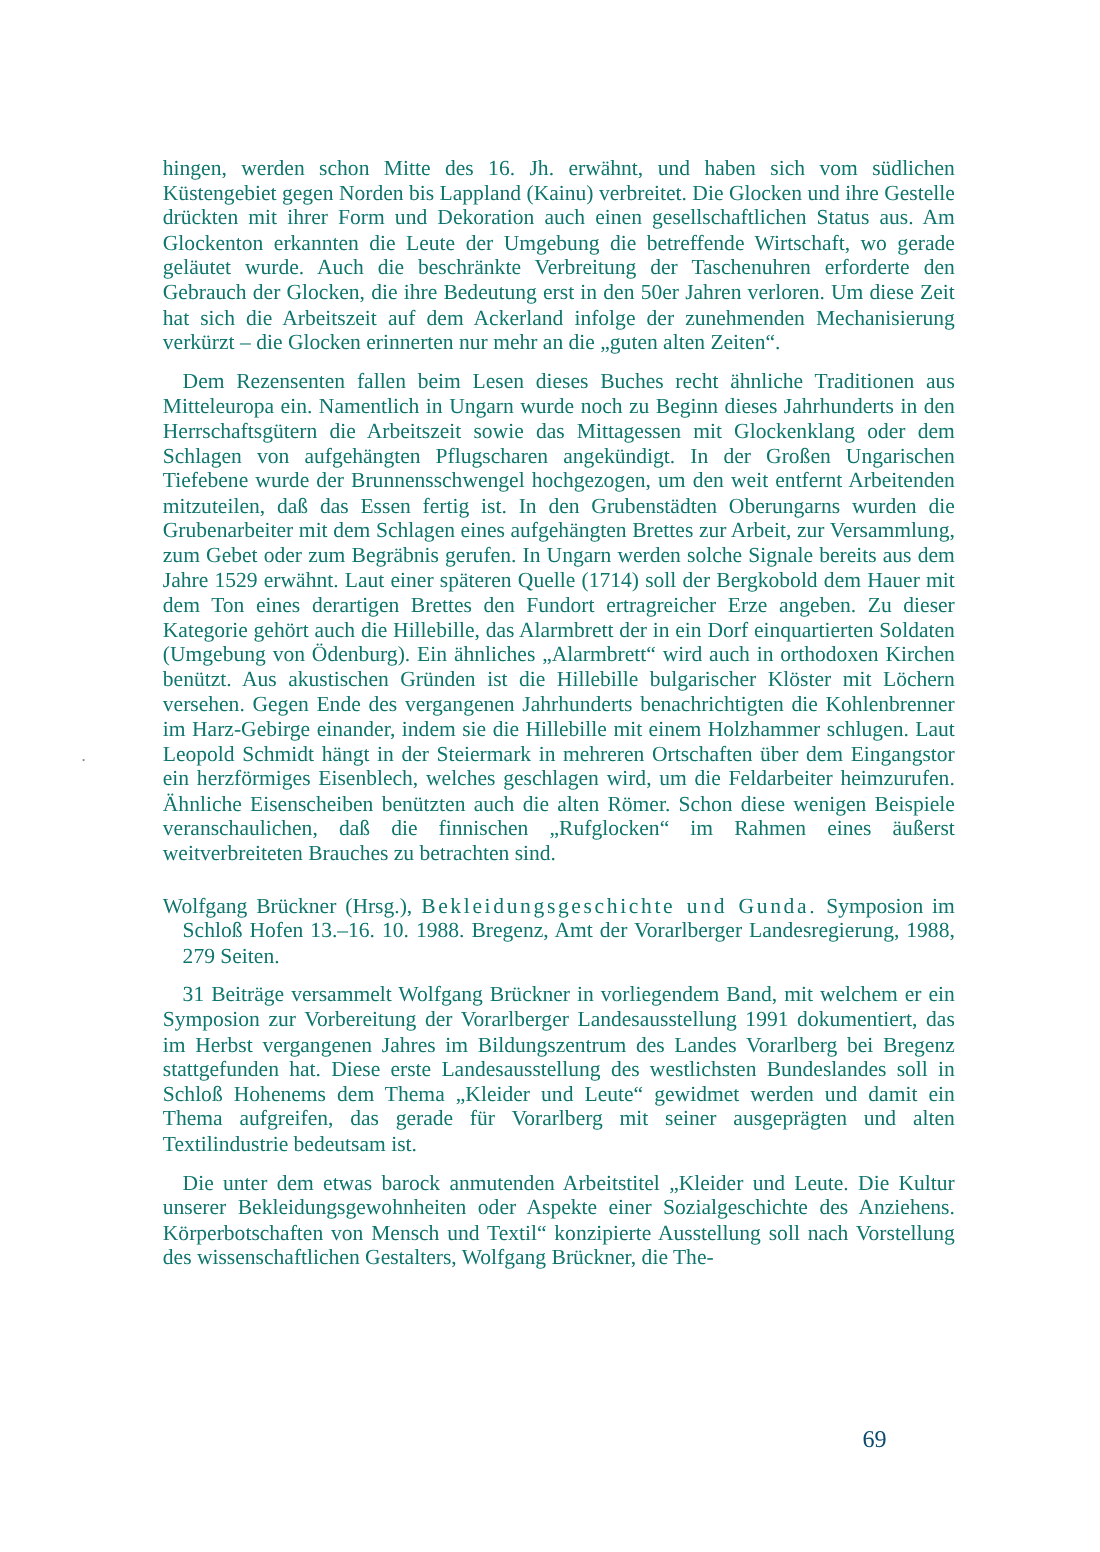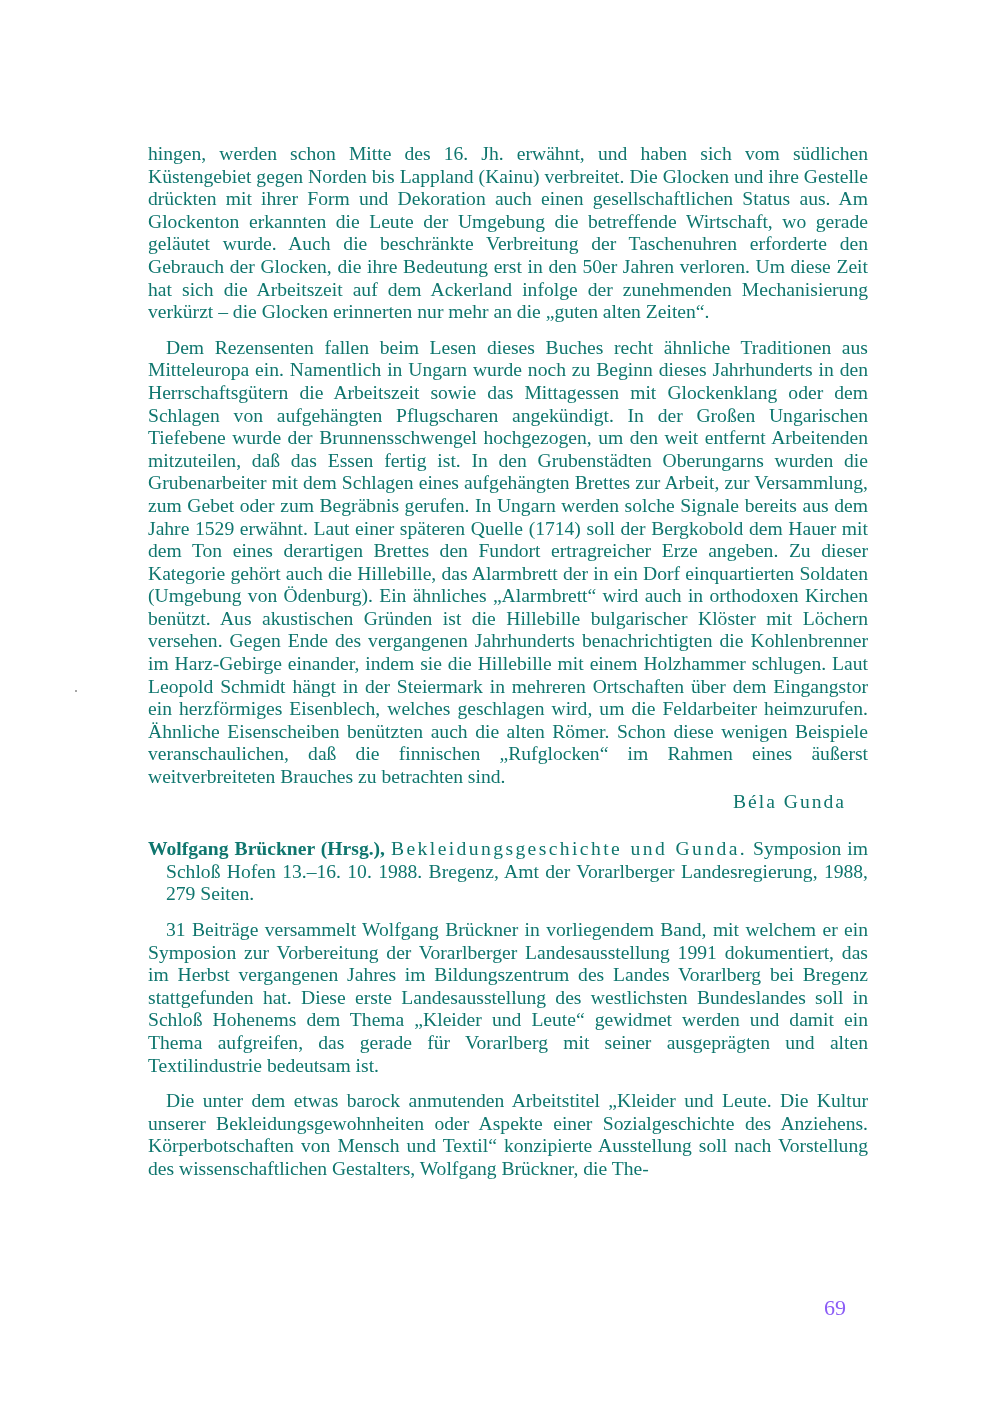--- a/index.html
+++ b/index.html
@@ -7,34 +7,33 @@
   .page {
     position: absolute; left: 108px; top: 143px; width: 720px;
     font-family: "Liberation Serif", serif; font-size: 19.6px; line-height: 22.6px;
     color: #0f766e; text-align: justify; hyphens: manual; margin-left: 40px;
   }
   .para { margin: 0; }
   .indent { text-indent: 18px; }
   .gap { margin-top: 13px; }
   .signature { text-align: right; letter-spacing: 2px; margin-top: 2px; padding-right: 22px; }
   .biblio { margin-top: 25px; padding-left: 18px; text-indent: -18px; }
-  .author { font-weight: bold; }
+  .author { font-weight: normal; }
   .title-spaced { letter-spacing: 2.4px; }
   .page-number {
-    position: absolute; left: 824px; top: 1295px;
-    font-family: "Liberation Serif", serif; font-size: 22px; color: #8b5cf6;
+    position: absolute; left: 784px; top: 1295px;
+    font-family: "Liberation Serif", serif; font-size: 22px; color: #0c4a6e;
   }
   .margin-dot { position: absolute; left: 75px; top: 690px; width: 2px; height: 2px; background: #888; border-radius: 1px; }
 </style>
 </head>
 <body>
 
 <div class="page">
   <p class="para">hingen, werden schon Mitte des 16. Jh. erwähnt, und haben sich vom südlichen Küstengebiet gegen Norden bis Lappland (Kainu) verbreitet. Die Glocken und ihre Gestelle drückten mit ihrer Form und Dekoration auch einen gesellschaftlichen Status aus. Am Glockenton erkannten die Leute der Umgebung die betreffende Wirtschaft, wo gerade geläutet wurde. Auch die beschränkte Verbreitung der Taschenuhren erforderte den Gebrauch der Glocken, die ihre Bedeutung erst in den 50er Jahren verloren. Um diese Zeit hat sich die Arbeitszeit auf dem Ackerland infolge der zunehmenden Mechanisierung verkürzt – die Glocken erinnerten nur mehr an die „guten alten Zeiten“.</p>
   <p class="para indent gap">Dem Rezensenten fallen beim Lesen dieses Buches recht ähnliche Traditionen aus Mitteleuropa ein. Namentlich in Ungarn wurde noch zu Beginn dieses Jahrhun­derts in den Herrschaftsgütern die Arbeitszeit sowie das Mittagessen mit Glocken­klang oder dem Schlagen von aufgehängten Pflugscharen angekündigt. In der Gro­ßen Ungarischen Tiefebene wurde der Brunnensschwengel hochgezogen, um den weit entfernt Arbeitenden mitzuteilen, daß das Essen fertig ist. In den Grubenstäd­ten Oberungarns wurden die Grubenarbeiter mit dem Schlagen eines aufgehängten Brettes zur Arbeit, zur Versammlung, zum Gebet oder zum Begräbnis gerufen. In Ungarn werden solche Signale bereits aus dem Jahre 1529 erwähnt. Laut einer späteren Quelle (1714) soll der Bergkobold dem Hauer mit dem Ton eines derarti­gen Brettes den Fundort ertragreicher Erze angeben. Zu dieser Kategorie gehört auch die Hillebille, das Alarmbrett der in ein Dorf einquartierten Soldaten (Umge­bung von Ödenburg). Ein ähnliches „Alarmbrett“ wird auch in orthodoxen Kirchen benützt. Aus akustischen Gründen ist die Hillebille bulgarischer Klöster mit Löchern versehen. Gegen Ende des vergangenen Jahrhunderts benachrichtigten die Kohlenbrenner im Harz-Gebirge einander, indem sie die Hillebille mit einem Holz­hammer schlugen. Laut Leopold Schmidt hängt in der Steiermark in mehreren Ort­schaften über dem Eingangstor ein herzförmiges Eisenblech, welches geschlagen wird, um die Feldarbeiter heimzurufen. Ähnliche Eisenscheiben benützten auch die alten Römer. Schon diese wenigen Beispiele veranschaulichen, daß die finnischen „Rufglocken“ im Rahmen eines äußerst weitverbreiteten Brauches zu betrachten sind.</p>
-  <p class="para signature">Béla Gunda</p>
   <p class="para biblio"><span class="author">Wolfgang Brückner (Hrsg.),</span> <span class="title-spaced">Bekleidungsgeschichte und Gunda.</span> <span>Symposion im Schloß Hofen 13.–16. 10. 1988. Bregenz, Amt der Vorarlberger Lan­desregierung, 1988, 279 Seiten.</span></p>
   <p class="para indent gap">31 Beiträge versammelt  Wolfgang Brückner in vorliegendem Band, mit welchem er ein Symposion zur Vorbereitung der Vorarlberger Landesausstellung 1991 doku­mentiert, das im Herbst vergangenen Jahres im Bildungszentrum des Landes Vorarl­berg bei Bregenz stattgefunden hat. Diese erste Landesausstellung des westlichsten Bundeslandes soll in Schloß Hohenems dem Thema „Kleider und Leute“ gewidmet werden und damit ein Thema aufgreifen, das gerade für Vorarlberg mit seiner ausge­prägten und alten Textilindustrie bedeutsam ist.</p>
   <p class="para indent gap">Die unter dem etwas barock anmutenden Arbeitstitel „Kleider und Leute. Die Kultur unserer Bekleidungsgewohnheiten oder Aspekte einer Sozialgeschichte des Anziehens. Körperbotschaften von Mensch und Textil“ konzipierte Ausstellung soll nach Vorstellung des wissenschaftlichen Gestalters, Wolfgang Brückner, die The-</p>
 </div>
 
 <div class="margin-dot"></div>
 <div class="page-number">69</div>
 
 </body></html>

